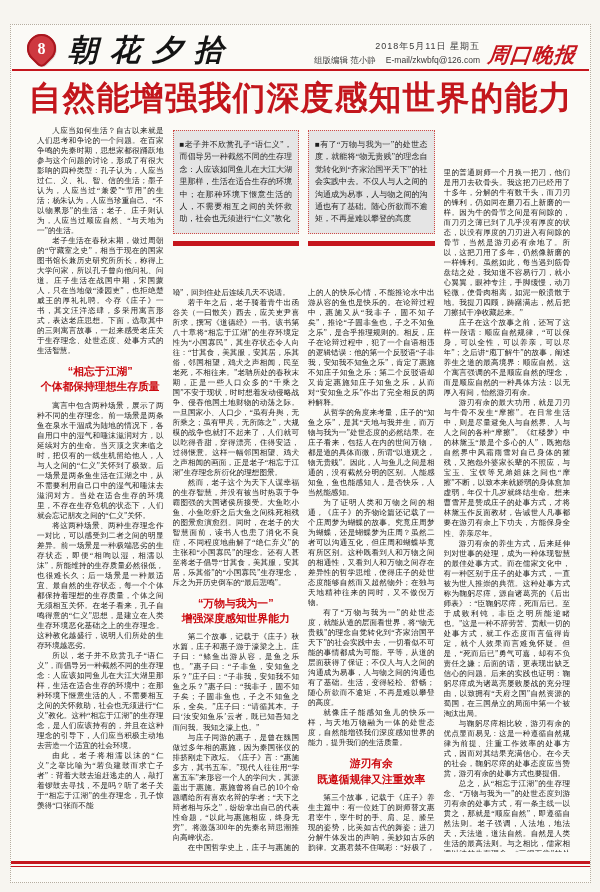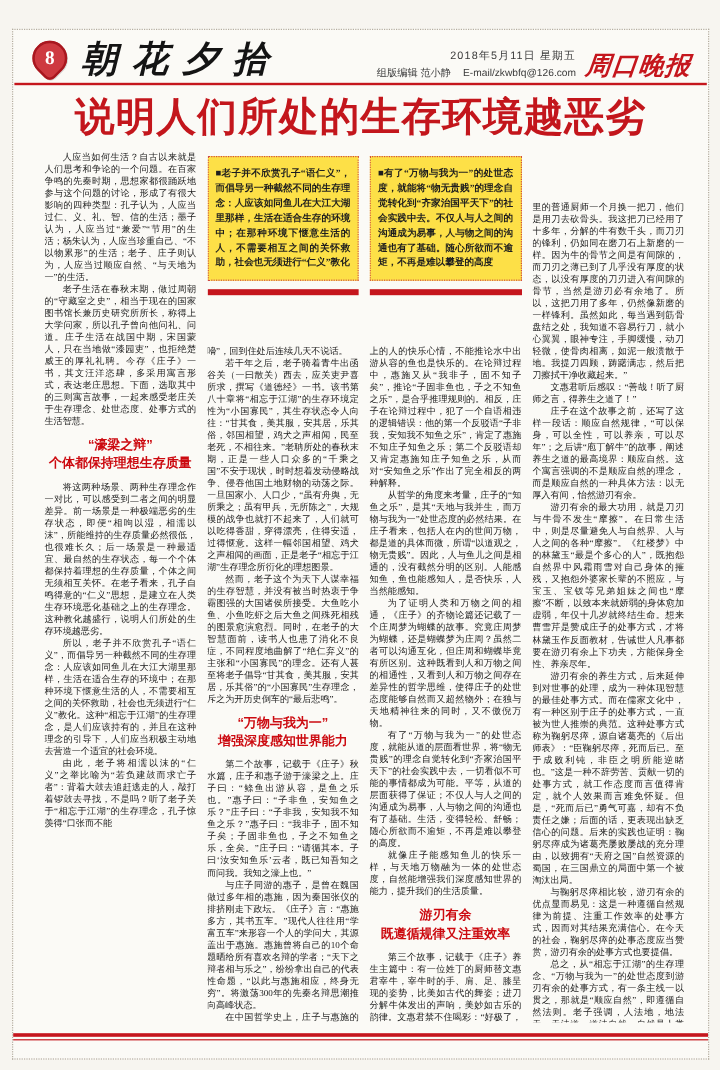--- a/index.html
+++ b/index.html
@@ -54,22 +54,22 @@
   .cols {
     display:flex; gap:9px; margin:0 20px 0 26px; height:726px; overflow:hidden;justify-content:center;
   }
   .col { flex:1 1 0; min-width:0; overflow:hidden; }
   .para {
     font-size:7.6px; line-height:1.32; color:#1b1b1b; text-align:justify;
     text-indent:2em; margin:0;
   }
   .para.noindent { text-indent:0;margin-top:42px; }
   .callout {
-    background:#fde047; border:1px dotted #cf4a45; color:#1e1e1e;
-    font-weight:bold; font-size:8px; line-height:1.55; text-align:justify;
+    background:#e5e5e5; border:1px dotted #cf4a45; color:#1e1e1e;
+    font-weight:normal; font-size:8px; line-height:1.55; text-align:justify;
     padding:8px 6px 7px; margin:4px 0 0;
   }
   .thick-rule { height:5px; background:#c5161d; margin:7px 0 6px; }
   .subhead {
     color:#cc0a10; font-weight:bold; text-align:center; font-size:10.8px;
     line-height:1.4; margin:8px 0 6px;
     font-family:"Liberation Sans","DejaVu Sans",sans-serif;
   }
   
   .footer-rules { position:absolute; left:0; right:0; bottom:15px; }
@@ -95,30 +95,31 @@
           <span>组版编辑 范小静</span>
           <span>E-mail/zkwbfq@126.com</span>
         </div>
       </div>
       <div class="logo">周口晚报</div>
     </div>
   </div>
 
   <div class="header-rule"></div>
 
-  <div class="headline">说明人们所处的生存环境越恶劣</div>
+  <div class="headline">自然能增强我们深度感知世界的能力</div>
 
   <div class="cols">
       <div class="col">
         <p class="para">人应当如何生活？自古以来就是人们思考和争论的一个问题。在百家争鸣的先秦时期，思想家都很踊跃地参与这个问题的讨论，形成了有很大影响的四种类型：孔子认为，人应当过仁、义、礼、智、信的生活；墨子认为，人应当过“兼爱”“节用”的生活；杨朱认为，人应当珍重自己、“不以物累形”的生活；老子、庄子则认为，人应当过顺应自然、“与天地为一”的生活。</p>
         <p class="para">老子生活在春秋末期，做过周朝的“守藏室之史”，相当于现在的国家图书馆长兼历史研究所所长，称得上大学问家，所以孔子曾向他问礼、问道。庄子生活在战国中期，宋国蒙人，只在当地做“漆园吏”，也拒绝楚威王的厚礼礼聘。今存《庄子》一书，其文汪洋恣肆，多采用寓言形式，表达老庄思想。下面，选取其中的三则寓言故事，一起来感受老庄关于生存理念、处世态度、处事方式的生活智慧。</p>
         <div class="subhead">
-          <div>“濠梁之辩”</div>
+          <div>“相忘于江湖”</div>
           <div>个体都保持理想生存质量</div>
         </div>
+        <p class="para">寓言中包含两种场景，展示了两种不同的生存理念。前一场景是两条鱼在泉水干涸成为陆地的情况下，各自用口中的湿气和唾沫滋润对方，以延续对方的生命。当灭顶之灾来临之时，把仅有的一线生机留给他人，人与人之间的“仁义”关怀到了极致。后一场景是两条鱼生活在江湖之中，从不需要利用自己口中的湿气和唾沫去滋润对方。当处在适合生存的环境里，不存在生存危机的状态下，人们就会忘记朋友之间的“仁义”关怀。</p>
         <p class="para">将这两种场景、两种生存理念作一对比，可以感受到二者之间的明显差异。前一场景是一种极端恶劣的生存状态，即便“相呴以湿，相濡以沫”，所能维持的生存质量必然很低，也很难长久；后一场景是一种最适宜、最自然的生存状态，每一个个体都保持着理想的生存质量，个体之间无须相互关怀。在老子看来，孔子自鸣得意的“仁义”思想，是建立在人类生存环境恶化基础之上的生存理念。这种教化越盛行，说明人们所处的生存环境越恶劣。</p>
         <p class="para">所以，老子并不欣赏孔子“语仁义”，而倡导另一种截然不同的生存理念：人应该如同鱼儿在大江大湖里那样，生活在适合生存的环境中；在那种环境下惬意生活的人，不需要相互之间的关怀救助，社会也无须进行“仁义”教化。这种“相忘于江湖”的生存理念，是人们应该持有的，并且在这种理念的引导下，人们应当积极主动地去营造一个适宜的社会环境。</p>
         <p class="para">由此，老子将相濡以沫的“仁义”之举比喻为“若负建鼓而求亡子者”：背着大鼓去追赶逃走的人，敲打着锣鼓去寻找，不是吗？听了老子关于“相忘于江湖”的生存理念，孔子惊羡得“口张而不能</p>
       </div>
       <div class="col">
         <div class="callout">■老子并不欣赏孔子“语仁义”，而倡导另一种截然不同的生存理念：人应该如同鱼儿在大江大湖里那样，生活在适合生存的环境中；在那种环境下惬意生活的人，不需要相互之间的关怀救助，社会也无须进行“仁义”教化</div>
         <div class="thick-rule"></div>
         <p class="para noindent">嗋”，回到住处后连续几天不说话。</p>
         <p class="para">若干年之后，老子骑着青牛出函谷关（一曰散关）西去，应关吏尹喜所求，撰写《道德经》一书。该书第八十章将“相忘于江湖”的生存环境定性为“小国寡民”，其生存状态令人向往：“甘其食，美其服，安其居，乐其俗，邻国相望，鸡犬之声相闻，民至老死，不相往来。”老聃所处的春秋末期，正是一些人口众多的“千乘之国”不安于现状，时时想着发动侵略战争、侵吞他国土地财物的动荡之际。一旦国家小、人口少，“虽有舟舆，无所乘之；虽有甲兵，无所陈之”，大规模的战争也就打不起来了，人们就可以吃得香甜，穿得漂亮，住得安适，过得惬意。这样一幅邻国相望、鸡犬之声相闻的画面，正是老子“相忘于江湖”生存理念所衍化的理想图景。</p>
         <p class="para">然而，老子这个为天下人谋幸福的生存智慧，并没有被当时热衷于争霸图强的大国诸侯所接受。大鱼吃小鱼、小鱼吃虾之后大鱼之间殊死相残的图景愈演愈烈。同时，在老子的大智慧面前，读书人也患了消化不良症，不同程度地曲解了“绝仁弃义”的主张和“小国寡民”的理念。还有人甚至将老子倡导“甘其食，美其服，安其居，乐其俗”的“小国寡民”生存理念，斥之为开历史倒车的“最后悲鸣”。</p>
@@ -139,21 +140,20 @@
         <p class="para">有了“万物与我为一”的处世态度，就能从道的层面看世界，将“物无贵贱”的理念自觉转化到“齐家治国平天下”的社会实践中去，一切看似不可能的事情都成为可能。平等，从道的层面获得了保证；不仅人与人之间的沟通成为易事，人与物之间的沟通也有了基础。生活，变得轻松、舒畅；随心所欲而不逾矩，不再是难以攀登的高度。</p>
         <p class="para">就像庄子能感知鱼儿的快乐一样，与天地万物融为一体的处世态度，自然能增强我们深度感知世界的能力，提升我们的生活质量。</p>
         <div class="subhead">
           <div>游刃有余</div>
           <div>既遵循规律又注重效率</div>
         </div>
         <p class="para">第三个故事，记载于《庄子》养生主篇中：有一位姓丁的厨师替文惠君宰牛，宰牛时的手、肩、足、膝呈现的姿势，比美如古代的舞姿；进刀分解牛体发出的声响，美妙如古乐的韵律。文惠君禁不住喝彩：“好极了，技术怎么能达到如此境地！”丁厨师放下屠刀回答：“我爱好的是道，已经超越了技术。刚开始宰牛时，所见无非是一只牛；三年之后，就不是见到整只牛了。如今，我只需心领神会而不用眼睛观看，停止了感官的作用而听从于心神的引导，按牛体的自然结构，批开筋肉的间隙，进入骨节之间，顺着固有的路线进刀，经络盘结之处畅行无阻，更不要说大骨之间了。</p>
       </div>
       <div class="col">
         <p class="para noindent">里的普通厨师一个月换一把刀，他们是用刀去砍骨头。我这把刀已经用了十多年，分解的牛有数千头，而刀刃的锋利，仍如同在磨刀石上新磨的一样。因为牛的骨节之间是有间隙的，而刀刃之薄已到了几乎没有厚度的状态，以没有厚度的刀刃进入有间隙的骨节，当然是游刃必有余地了。所以，这把刀用了多年，仍然像新磨的一样锋利。虽然如此，每当遇到筋骨盘结之处，我知道不容易行刀，就小心翼翼，眼神专注，手脚缓慢，动刀轻微，使骨肉相离，如泥一般溃散于地。我提刀四顾，踌躇满志，然后把刀擦拭干净收藏起来。”</p>
-        <p class="para">文惠君听后感叹：“善哉！听了厨师之言，得养生之道了！”</p>
         <p class="para">庄子在这个故事之前，还写了这样一段话：顺应自然规律，“可以保身，可以全性，可以养亲，可以尽年”；之后讲“庖丁解牛”的故事，阐述养生之道的最高境界：顺应自然。这个寓言强调的不是顺应自然的理念，而是顺应自然的一种具体方法：以无厚入有间，怡然游刃有余。</p>
         <p class="para">游刃有余的最大功用，就是刀刃与牛骨不发生“摩擦”。在日常生活中，则是尽量避免人与自然界、人与人之间的各种“摩擦”。《红楼梦》中的林黛玉“最是个多心的人”，既抱怨自然界中风霜雨雪对自己身体的摧残，又抱怨外婆家长辈的不照应，与宝玉、宝钗等兄弟姐妹之间也“摩擦”不断，以致本来就娇弱的身体愈加虚弱，年仅十几岁就终结生命。想来曹雪芹是赞成庄子的处事方式，才将林黛玉作反面教材，告诫世人凡事都要在游刃有余上下功夫，方能保身全性、养亲尽年。</p>
         <p class="para">游刃有余的养生方式，后来延伸到对世事的处理，成为一种体现智慧的最佳处事方式。而在儒家文化中，有一种区别于庄子的处事方式，一直被为世人推崇的典范。这种处事方式称为鞠躬尽瘁，源自诸葛亮的《后出师表》：“臣鞠躬尽瘁，死而后已。至于成败利钝，非臣之明所能逆睹也。”这是一种不辞劳苦、贡献一切的处事方式，就工作态度而言值得肯定，就个人效果而言难免怀疑。但是，“死而后已”勇气可嘉，却有不负责任之嫌；后面的话，更表现出缺乏信心的问题。后来的实践也证明：鞠躬尽瘁成为诸葛亮屡败屡战的充分理由，以致拥有“天府之国”自然资源的蜀国，在三国鼎立的局面中第一个被淘汰出局。</p>
         <p class="para">与鞠躬尽瘁相比较，游刃有余的优点显而易见：这是一种遵循自然规律为前提、注重工作效率的处事方式，因而对其结果充满信心。在今天的社会，鞠躬尽瘁的处事态度应当赞赏，游刃有余的处事方式也要提倡。</p>
         <p class="para">总之，从“相忘于江湖”的生存理念、“万物与我为一”的处世态度到游刃有余的处事方式，有一条主线一以贯之，那就是“顺应自然”，即遵循自然法则。老子强调，人法地，地法天，天法道，道法自然。自然是人类生活的最高法则。与之相比，儒家相濡以沫的生存理念、“三纲五常”的处世态度、鞠躬尽瘁的处事方式，脱离了自然法则，具有“伪”即人为的特点。这正是我们重新关注老庄智慧、认真思考该如何生活的重要理由。</p>
       </div>
     </div>
 
   <div class="footer-rules">
     <div class="fr1"></div>

